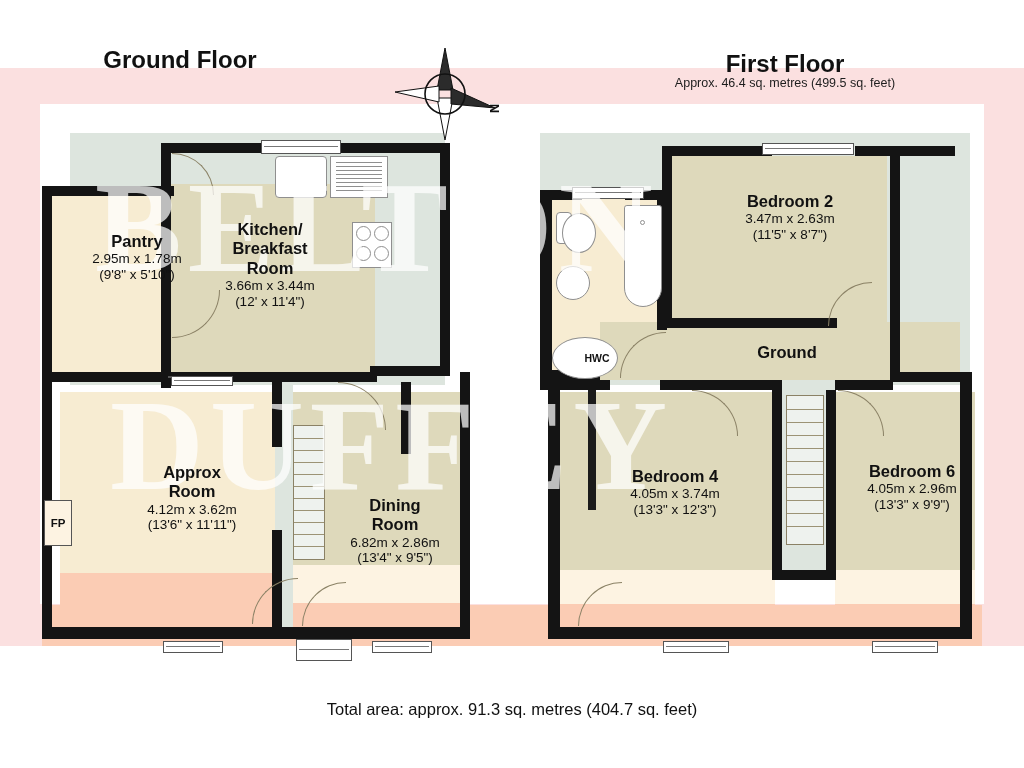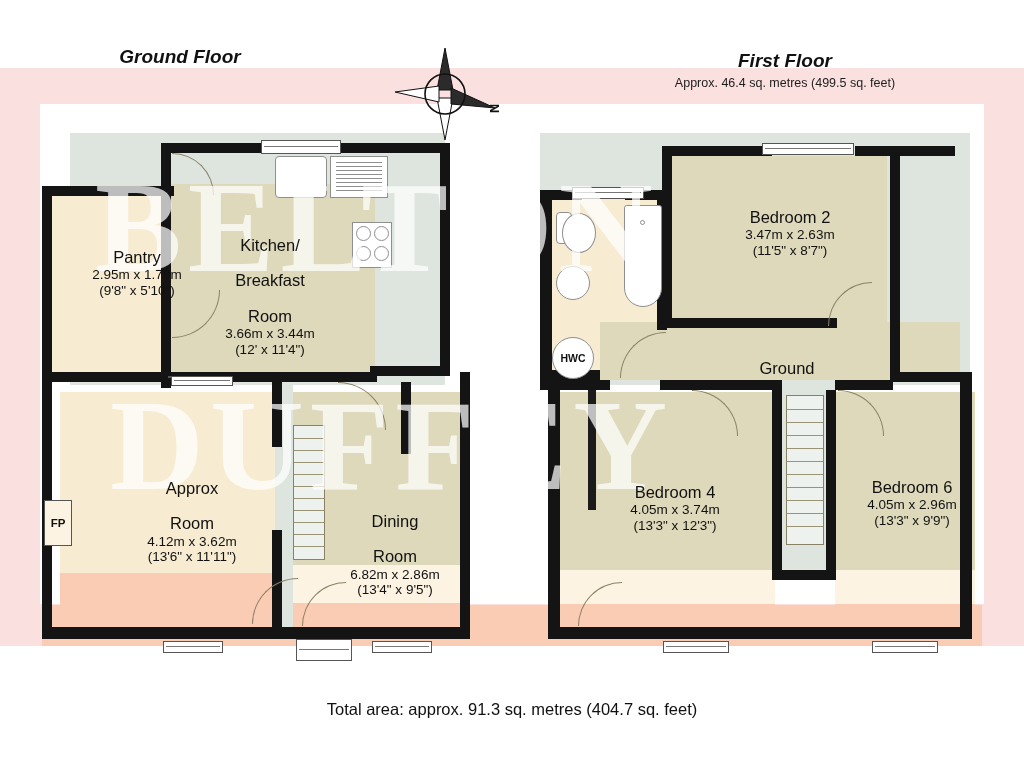--- a/index.html
+++ b/index.html
@@ -131,45 +131,43 @@
     background: repeating-linear-gradient(
       to bottom,
       #8f8f8f 0px, #8f8f8f 1px,
       #ffffff 1px, #ffffff 4px);
   }
 
   
   .floor-title {
     position: absolute;
     text-align: center;
-    font-size: 19px;
+    font-size: 24px;
     font-weight: bold;
     color: #111;
     white-space: nowrap;
-    font-style: italic;
   }
   .floor-sub {
     position: absolute;
     text-align: center;
     font-size: 12.5px;
     color: #1d1d1d;
     white-space: nowrap;
   }
   .rlabel {
     position: absolute;
     text-align: center;
     color: #111;
     line-height: 1.17;
     white-space: nowrap;
   }
   .rlabel .nm {
     display: block;
     font-size: 16.5px;
-    font-weight: normal;
-    margin-top: 16px;
+    font-weight: bold;
   }
   .rlabel .dm {
     display: block;
     font-size: 13.5px;
   }
   .rlabel .df {
     display: block;
     font-size: 13.5px;
   }
   .total {
@@ -368,21 +366,21 @@
   <div class="swing tr" style="left:692px; top:390px; width:46px; height:46px;"></div>
   <div class="swing tr" style="left:838px; top:390px; width:46px; height:46px;"></div>
   <div class="swing tl" style="left:578px; top:582px; width:44px; height:44px;"></div>
 
   <div class="fix soft" style="left:556px; top:212px; width:16px; height:32px;"></div>
   <div class="fix round" style="left:562px; top:213px; width:34px; height:40px;"></div>
   <div class="fix round" style="left:556px; top:266px; width:34px; height:34px;"></div>
   <div class="fix bath" style="left:624px; top:205px; width:38px; height:102px;"></div>
   <div class="fix round" style="left:640px; top:220px; width:5px; height:5px;"></div>
 
-  <div class="hwc" style="left:552px; top:337px;">HWC</div>
+  <div class="hwc" style="left:552px; top:337px;padding-left:24px;">HWC</div>
 
   <div class="stairs gshade" style="left:786px; top:395px; width:38px; height:150px;">
     <div class="tread" style="top:13px;"></div>
       <div class="tread" style="top:26px;"></div>
     <div class="tread" style="top:39px;"></div>
       <div class="tread" style="top:52px;"></div>
     <div class="tread" style="top:65px;"></div>
       <div class="tread" style="top:78px;"></div>
     <div class="tread" style="top:91px;"></div>
       <div class="tread" style="top:104px;"></div>

